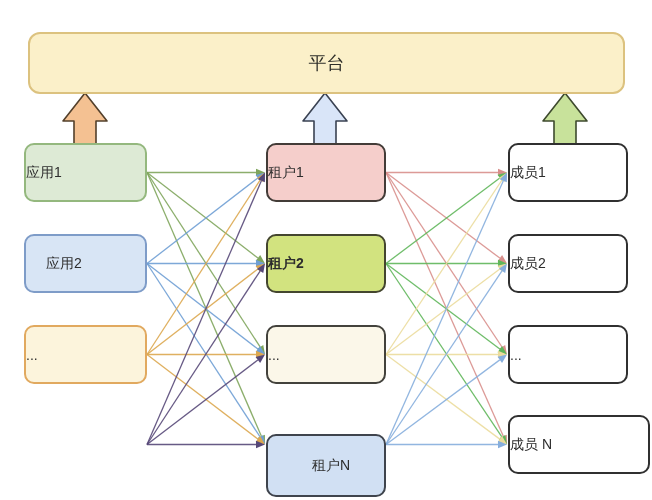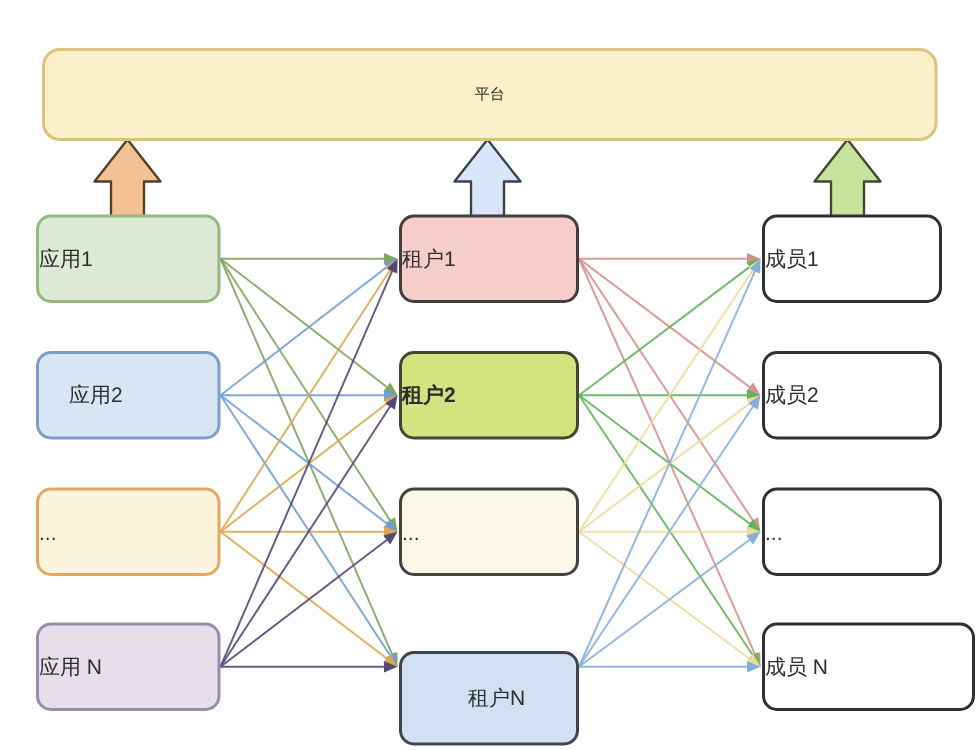--- a/index.html
+++ b/index.html
@@ -5,21 +5,21 @@
   html,body{margin:0;padding:0;background:#ffffff;}
   #stage{
     position:relative;width:652px;height:500px;background:#ffffff;
     font-family:"Liberation Sans","DejaVu Sans",sans-serif;overflow:hidden;
   }
   #wires{position:absolute;left:0;top:0;z-index:0;}
   .banner{
     position:absolute;left:28px;top:32px;width:593px;height:58px;
     border:2px solid #dcc27f;border-radius:12px;background:#fbf0c9;
     display:flex;align-items:center;justify-content:center;
-    font-size:10px;color:#2d2d28;z-index:1;
+    font-size:18px;color:#2d2d28;z-index:1;
   }
   .node{
     position:absolute;border-radius:10px;border:2px solid #333;
     display:flex;align-items:center;
     font-size:14px;color:#2d2d2d;z-index:1;box-sizing:border-box;
   }
   .node span{pointer-events:none;}
 </style>
 </head>
 <body>
@@ -102,23 +102,20 @@
 
   <div class="node" style="left: 24px; top: 143px; width: 123px; height: 59px; background: rgb(221, 234, 213); border-color: rgb(148, 184, 126);">
       <span>应用1</span>
     </div>
   <div class="node" style="left: 24px; top: 234px; width: 123px; height: 59px; background: rgb(216, 229, 245); border-color: rgb(126, 156, 200); padding-left: 20px;">
       <span>应用2</span>
     </div>
   <div class="node" style="left: 24px; top: 325px; width: 123px; height: 59px; background: rgb(252, 244, 220); border-color: rgb(225, 169, 95);">
       <span>...</span>
     </div>
-  <div class="node" style="left: 24px; top: 415px; width: 123px; height: 59px; background: rgb(229, 223, 234); border-color: rgb(156, 139, 171);">
-      <span>应用 N</span>
-    </div>
 
   <div class="node" style="left: 266px; top: 143px; width: 120px; height: 59px; background: rgb(245, 206, 203); border-color: rgb(67, 60, 56);">
       <span>租户1</span>
     </div>
   <div class="node" style="left: 266px; top: 234px; width: 120px; height: 59px; background: rgb(210, 227, 127); border-color: rgb(68, 70, 47); font-weight: bold;">
       <span>租户2</span>
     </div>
   <div class="node" style="left: 266px; top: 325px; width: 120px; height: 59px; background: rgb(251, 247, 233); border-color: rgb(67, 66, 60);">
       <span>...</span>
     </div>

